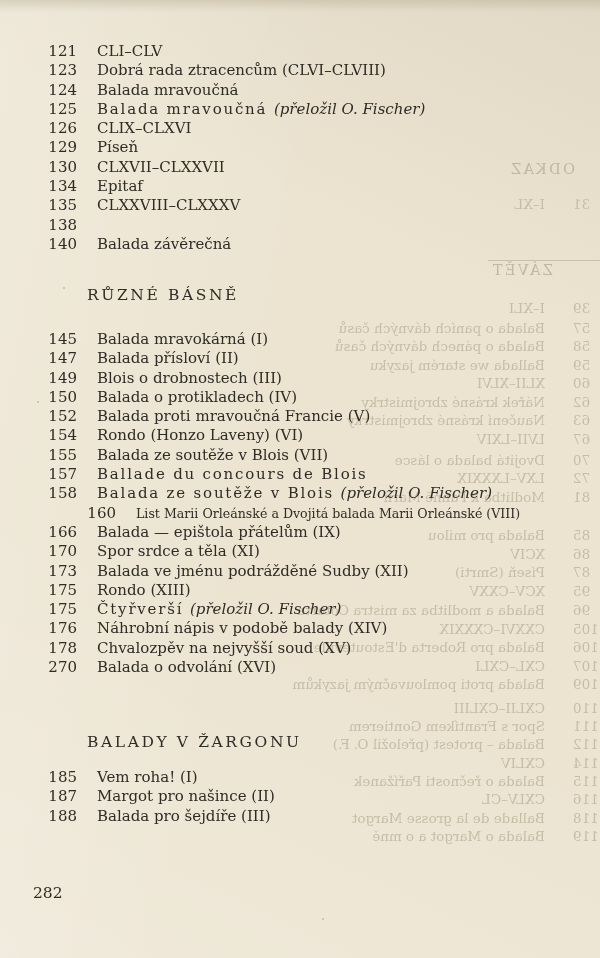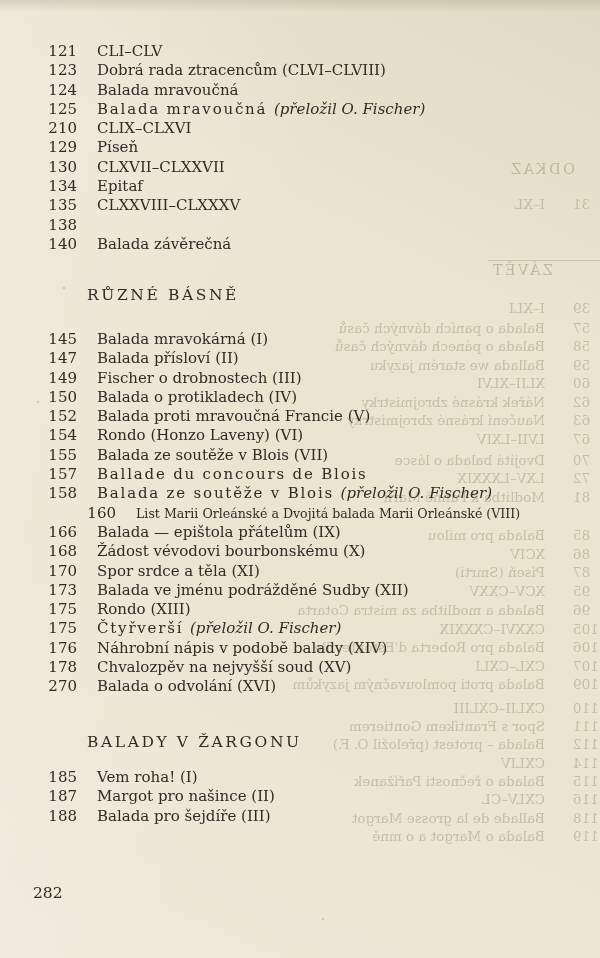--- a/index.html
+++ b/index.html
@@ -195,21 +195,21 @@
         </div>
         <div class="row">
           <span class="num">124</span>
           <span class="title"><span>Balada mravoučná</span></span>
         </div>
         <div class="row">
           <span class="num">125</span>
           <span class="title"><span class="sp">Balada mravoučná </span><span class="it">(přeložil O. Fischer)</span></span>
         </div>
         <div class="row">
-          <span class="num">210</span>
+          <span class="num">126</span>
           <span class="title"><span>CLIX–CLXVI</span></span>
         </div>
         <div class="row">
           <span class="num">129</span>
           <span class="title"><span>Píseň</span></span>
         </div>
         <div class="row">
           <span class="num">130</span>
           <span class="title"><span>CLXVII–CLXXVII</span></span>
         </div>
@@ -234,21 +234,21 @@
         <div class="row">
           <span class="num">145</span>
           <span class="title"><span>Balada mravokárná (I)</span></span>
         </div>
         <div class="row">
           <span class="num">147</span>
           <span class="title"><span>Balada přísloví (II)</span></span>
         </div>
         <div class="row">
           <span class="num">149</span>
-          <span class="title"><span>Fischer o drobnostech (III)</span></span>
+          <span class="title"><span>Blois o drobnostech (III)</span></span>
         </div>
         <div class="row">
           <span class="num">150</span>
           <span class="title"><span>Balada o protikladech (IV)</span></span>
         </div>
         <div class="row">
           <span class="num">152</span>
           <span class="title"><span>Balada proti mravoučná Francie (V)</span></span>
         </div>
         <div class="row">
@@ -269,24 +269,20 @@
         </div>
         <div class="row small">
           <span class="num">160</span>
           <span class="title"><span>List Marii Orleánské a Dvojitá balada Marii Orleánské (VIII)</span></span>
         </div>
         <div class="row">
           <span class="num">166</span>
           <span class="title"><span>Balada — epištola přátelům (IX)</span></span>
         </div>
         <div class="row">
-          <span class="num">168</span>
-          <span class="title"><span>Žádost vévodovi bourbonskému (X)</span></span>
-        </div>
-        <div class="row">
           <span class="num">170</span>
           <span class="title"><span>Spor srdce a těla (XI)</span></span>
         </div>
         <div class="row">
           <span class="num">173</span>
           <span class="title"><span>Balada ve jménu podrážděné Sudby (XII)</span></span>
         </div>
         <div class="row">
           <span class="num">175</span>
           <span class="title"><span>Rondo (XIII)</span></span>

